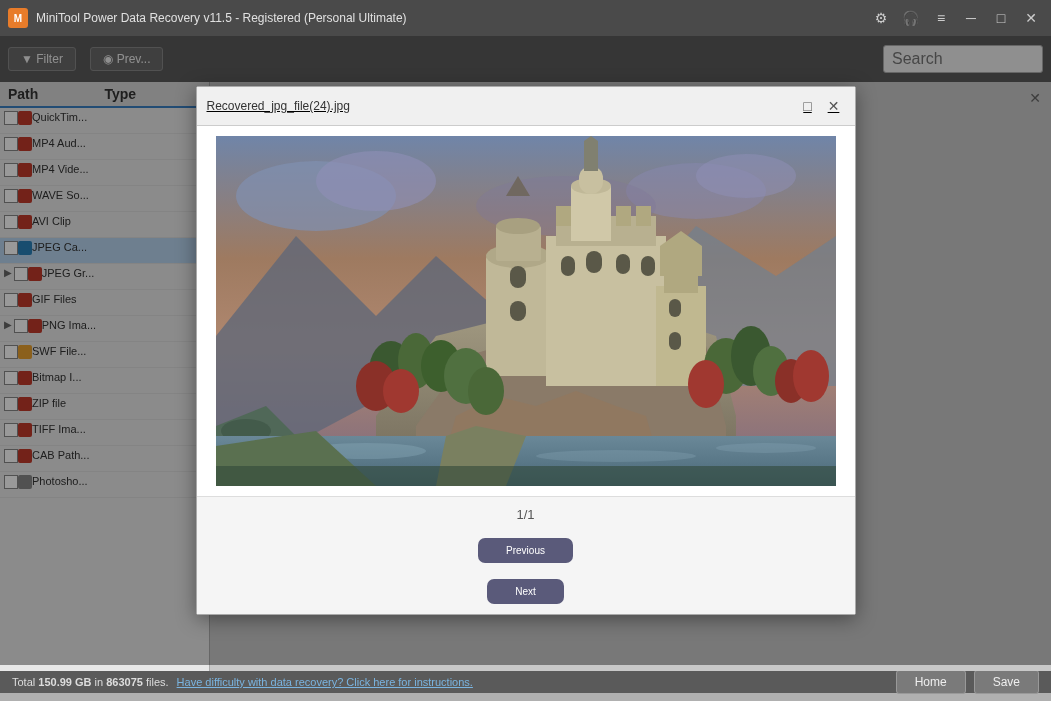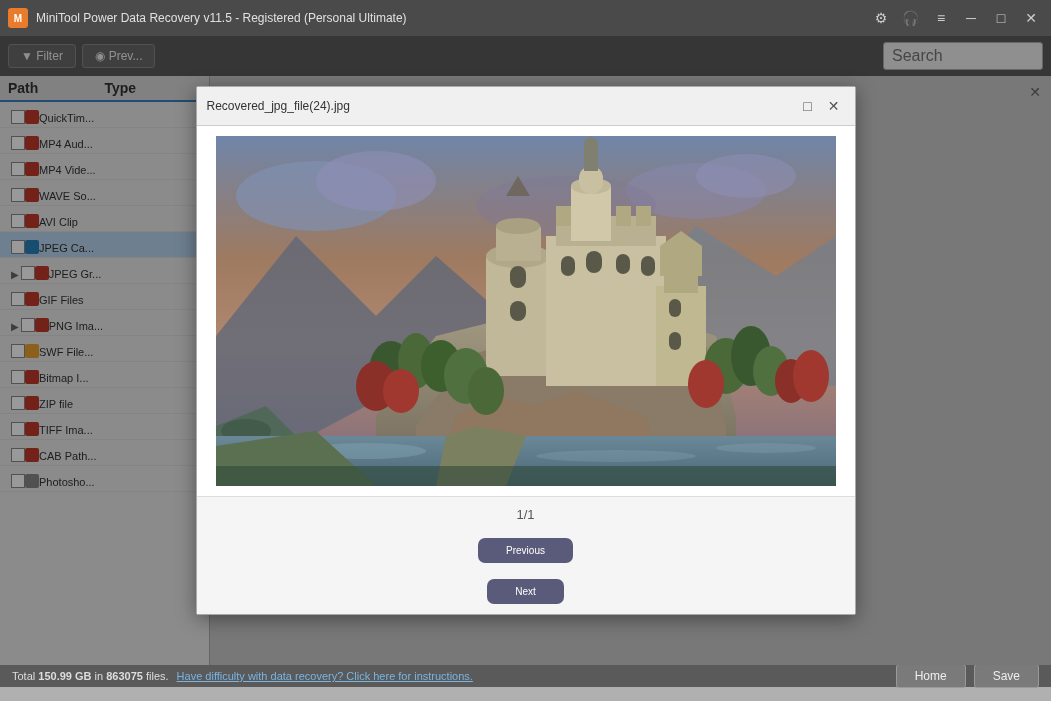--- a/index.html
+++ b/index.html
@@ -44,25 +44,25 @@
       color: #ccc;
       cursor: pointer;
       display: flex; align-items: center; justify-content: center;
       font-size: 14px;
       border-radius: 3px;
     }
 
     
     .toolbar {
       background: #5a5a5a;
-      height: 40px;
+      height: 46px;
       display: flex;
       align-items: center;
       padding: 0 8px;
-      gap: 6px;
+      gap: 14px;
     }
     .toolbar-btn {
       background: #6a6a6a;
       border: 1px solid #888;
       color: #eee;
       padding: 4px 12px;
       cursor: pointer;
       border-radius: 3px;
       font-size: 12px;
       display: flex; align-items: center; gap: 4px;
@@ -98,22 +98,22 @@
       padding: 4px 8px;
     }
     .file-list-header span {
       font-weight: 600;
       font-size: 14px;
       color: #333;
       flex: 1;
     }
     .file-row {
       display: flex;
-      align-items: flex-end;
-      padding: 3px 11px;
+      align-items: flex-start;
+      padding: 3px 4px;
       gap: 0;
       cursor: pointer;
       border-bottom: 1px solid #ddd;
       min-height: 26px;
     }
     .file-row.selected { background: #b8d4ee; }
     .file-row-checkbox {
       width: 14px; height: 14px;
       border: 1px solid #888;
       background: white;
@@ -227,20 +227,21 @@
       flex-direction: column;
       border-radius: 2px;
     }
     .modal-titlebar {
       background: #f0f0f0;
       border-bottom: 1px solid #ccc;
       padding: 8px 10px;
       display: flex;
       align-items: center;
       justify-content: space-between;
+      text-decoration: underline;
     }
     .modal-title {
       font-size: 12px;
       color: #333;
     }
     .modal-controls {
       display: flex; gap: 4px;
     }
     .modal-ctrl-btn {
       width: 22px; height: 22px;

